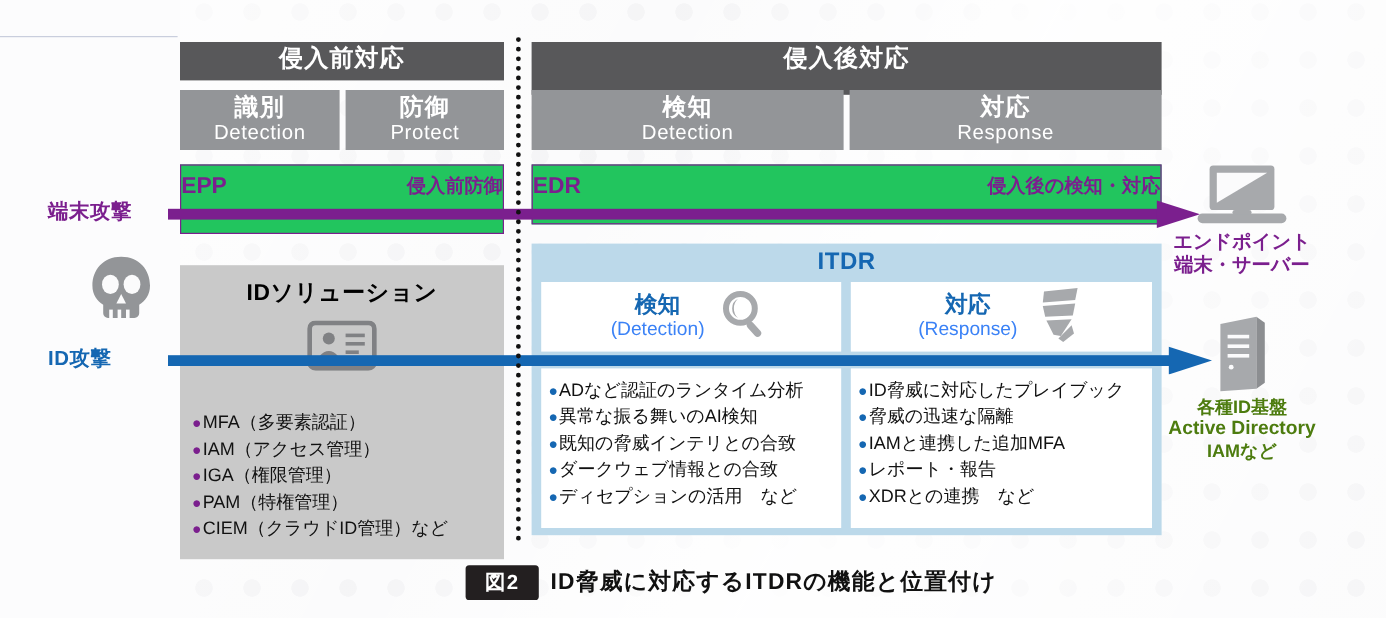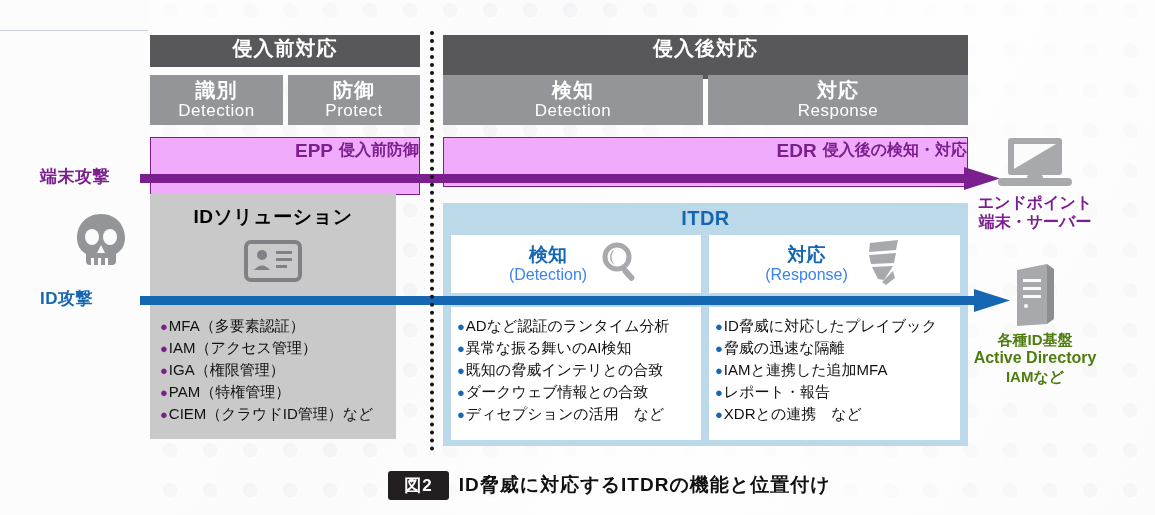--- a/index.html
+++ b/index.html
@@ -41,23 +41,23 @@
   .hdr-mid{
     background:#939598;color:#ffffff;
     display:flex;flex-direction:column;align-items:center;justify-content:center;
     line-height:1.08;
   }
   .hdr-mid .jp{font-weight:bold;font-size:20px;letter-spacing:1px;}
   .hdr-mid .en{font-size:17px;letter-spacing:0.5px;}
 
   
   .xpp-box{
-    border:1px solid #7b1f8e;background:#f0abfc;
-    display:flex;align-items:flex-start;justify-content:flex-end;
-    padding-top:2px;
+    border:1px solid #7b1f8e;background:#22c55e;
+    display:flex;align-items:flex-start;justify-content:space-between;
+    padding-top:7px;
   }
   .xpp-box .ttl{color:#7b1f8e;font-weight:bold;font-size:19px;}
   .xpp-box .sub{color:#7b1f8e;font-weight:bold;font-size:16px;margin-left:6px;}
 
   
   .idsol{background:#c9c9c9;}
   .idsol-title{
     text-align:center;font-weight:bold;font-size:19px;color:#000;
     padding-top:10px;letter-spacing:0.5px;
   }
@@ -156,21 +156,21 @@
   <div class="abs" style="left:140px;top:166px;width:860px;height:24px;">
     <svg width="860" height="24" viewBox="0 0 860 24">
       <rect x="0" y="8" width="828" height="9" fill="#7b1f8e"></rect>
       <polygon points="824,1 860,12.5 824,24" fill="#7b1f8e"></polygon>
     </svg>
   </div>
   <div class="abs attack-label lab-purple" style="left:40px;top:165px;width:96px;">
     <span>端末攻撃</span>
   </div>
 
-  <div class="abs idsol" style="left:150px;top:194px;width:246px;height:245px;">
+  <div class="abs idsol" style="left:150px;top:221px;width:270px;height:245px;">
     <div class="idsol-title">IDソリューション</div>
     <div class="idcard-icon">
       <svg width="58" height="42" viewBox="0 0 58 42">
         <rect x="2" y="2" width="54" height="38" rx="5" ry="5" fill="none" stroke="#808184" stroke-width="4"></rect>
         <circle cx="18" cy="15" r="5" fill="#808184"></circle>
         <path d="M10 30 q8 -9 16 0 z" fill="#808184"></path>
         <rect x="32" y="11" width="16" height="3" fill="#808184"></rect>
         <rect x="32" y="18" width="16" height="3" fill="#808184"></rect>
         <rect x="32" y="25" width="11" height="3" fill="#808184"></rect>
       </svg>

